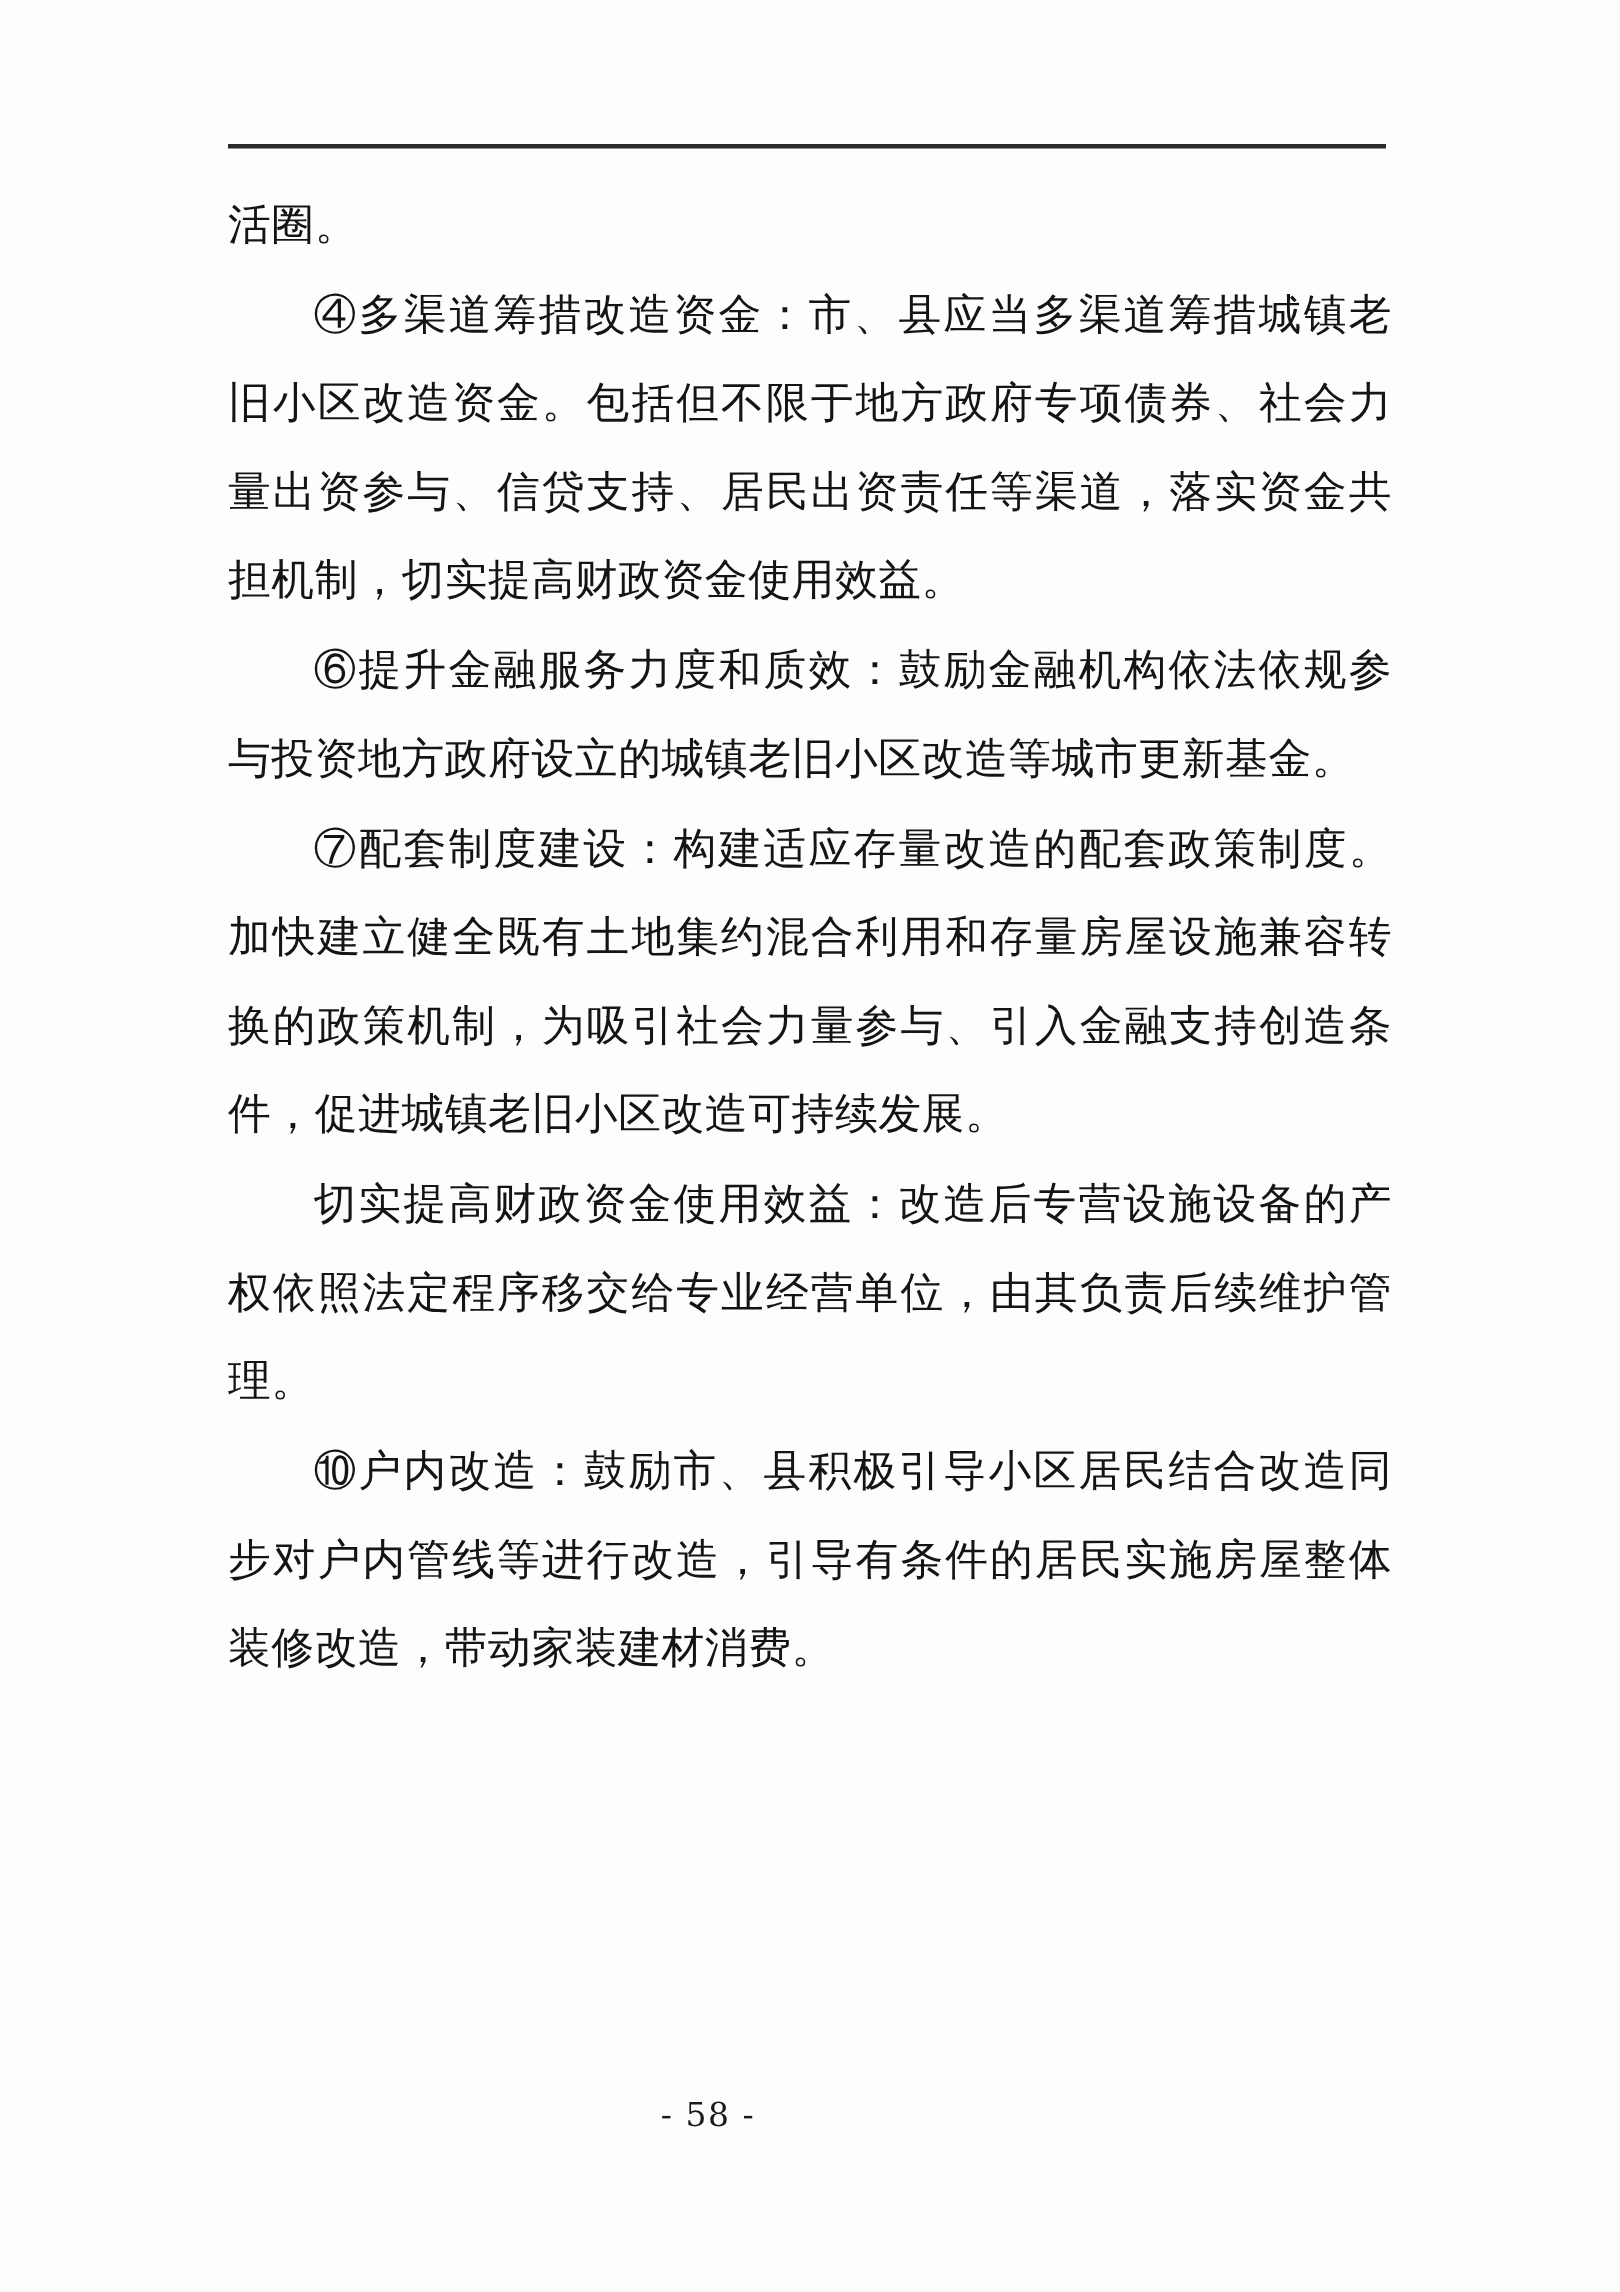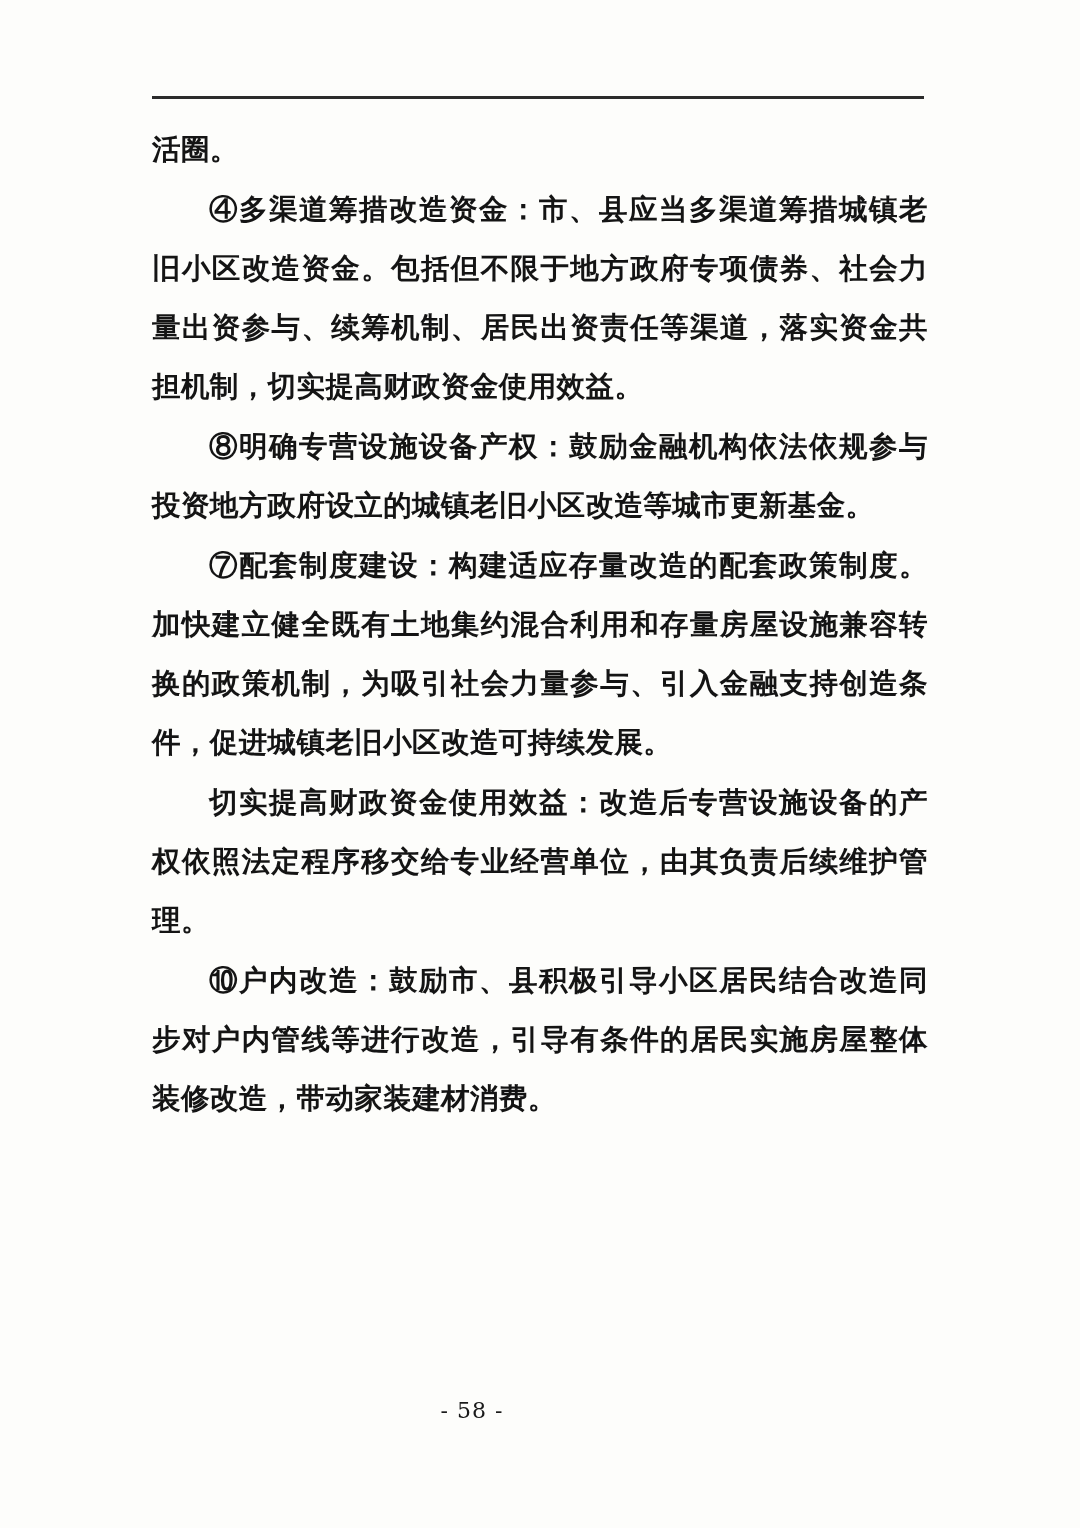--- a/index.html
+++ b/index.html
@@ -37,21 +37,20 @@
     width: 776px;
   }
   p.para {
     margin: 0 0 1px 0;
     font-size: 28.5px;
     line-height: 59px;
     text-align: justify;
     text-justify: inter-ideograph;
     letter-spacing: 0.4px;
     color: #141414;
-    font-weight: bold;
   }
   p.indent {
     text-indent: 57px;
   }
   .page-number {
     position: absolute;
     left: 0;
     top: 1398px;
     width: 944px;
     text-align: center;
@@ -62,22 +61,22 @@
 </style>
 </head>
 <body>
 
 <div class="page">
 
   <div class="header-rule"></div>
 
   <div class="content">
     <p class="para">活圈。</p>
-    <p class="para indent">④多渠道筹措改造资金：市、县应当多渠道筹措城镇老旧小区改造资金。包括但不限于地方政府专项债券、社会力量出资参与、续筹机制、居民出资责任等渠道，落实资金共担机制，切实提高财政资金使用效益。</p>
-    <p class="para indent">⑧明确专营设施设备产权：鼓励金融机构依法依规参与投资地方政府设立的城镇老旧小区改造等城市更新基金。</p>
+    <p class="para indent">④多渠道筹措改造资金：市、县应当多渠道筹措城镇老旧小区改造资金。包括但不限于地方政府专项债券、社会力量出资参与、信贷支持、居民出资责任等渠道，落实资金共担机制，切实提高财政资金使用效益。</p>
+    <p class="para indent">⑥提升金融服务力度和质效：鼓励金融机构依法依规参与投资地方政府设立的城镇老旧小区改造等城市更新基金。</p>
     <p class="para indent">⑦配套制度建设：构建适应存量改造的配套政策制度。加快建立健全既有土地集约混合利用和存量房屋设施兼容转换的政策机制，为吸引社会力量参与、引入金融支持创造条件，促进城镇老旧小区改造可持续发展。</p>
     <p class="para indent">切实提高财政资金使用效益：改造后专营设施设备的产权依照法定程序移交给专业经营单位，由其负责后续维护管理。</p>
     <p class="para indent">⑩户内改造：鼓励市、县积极引导小区居民结合改造同步对户内管线等进行改造，引导有条件的居民实施房屋整体装修改造，带动家装建材消费。</p>
 
   </div>
 
   <div class="page-number">- 58 -</div>
 
 </div>
 

